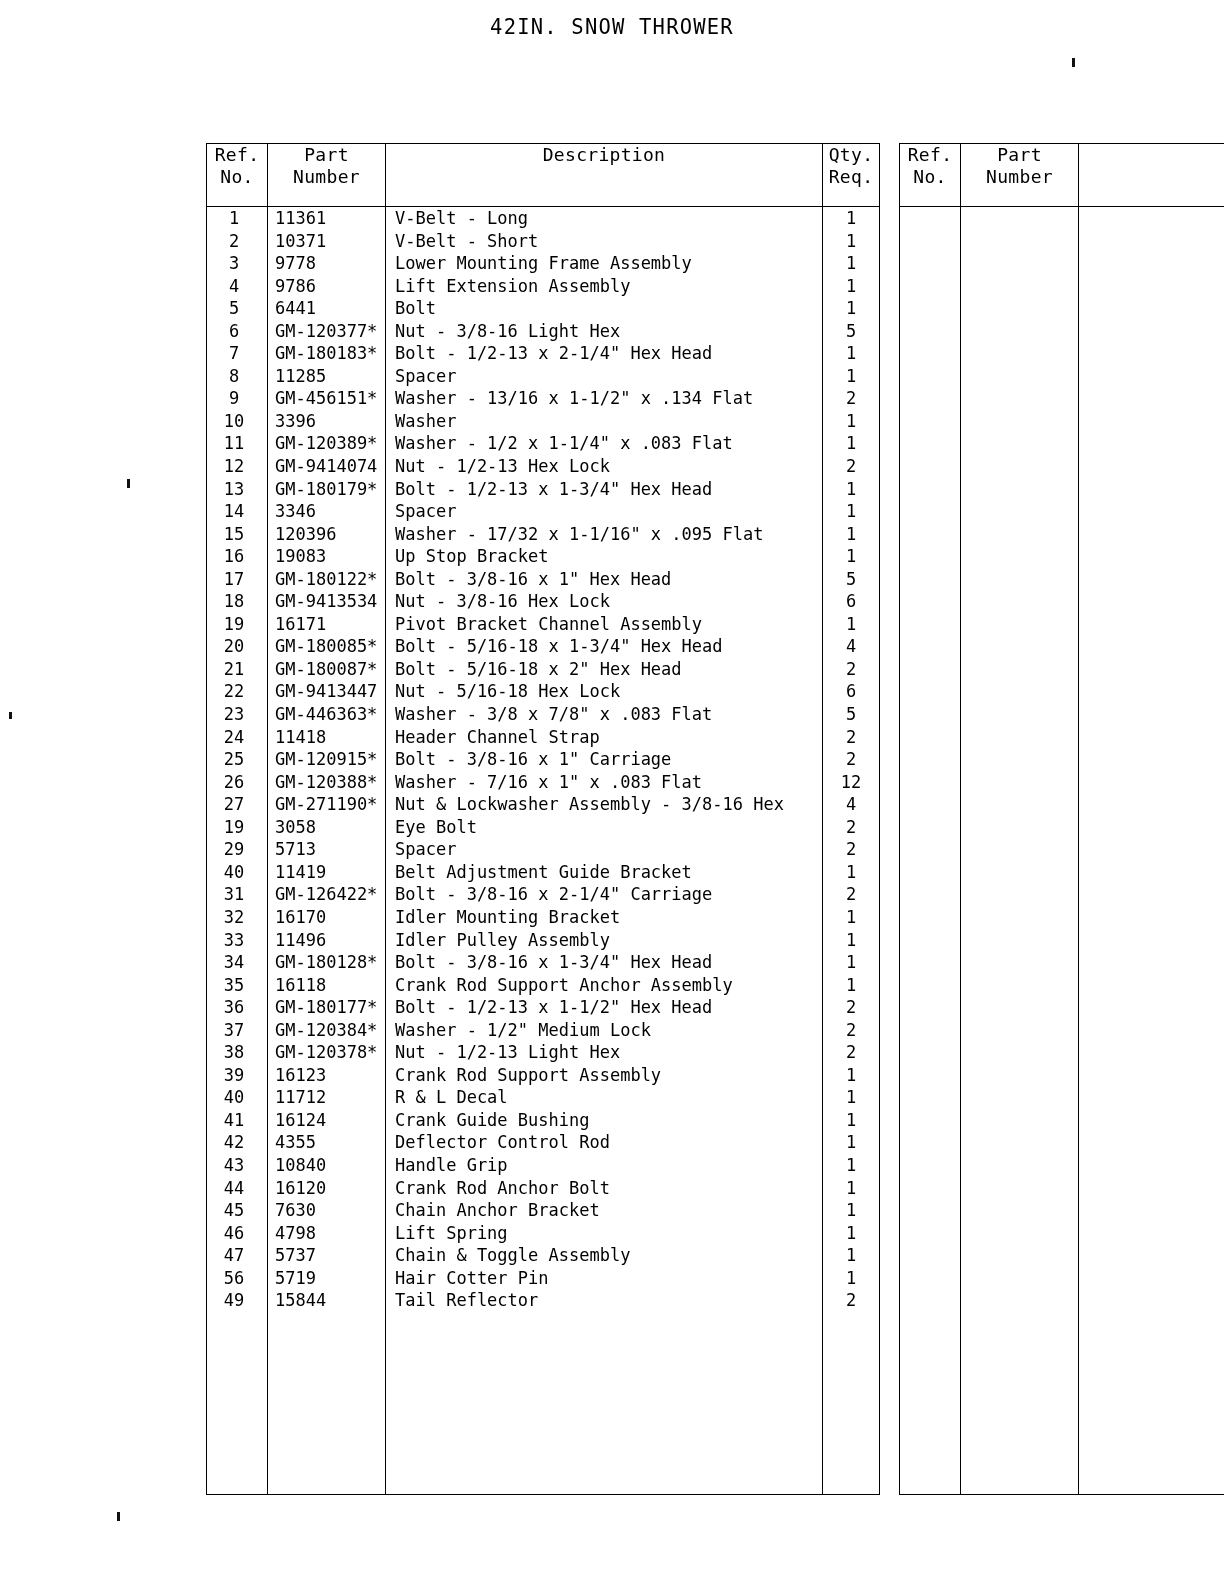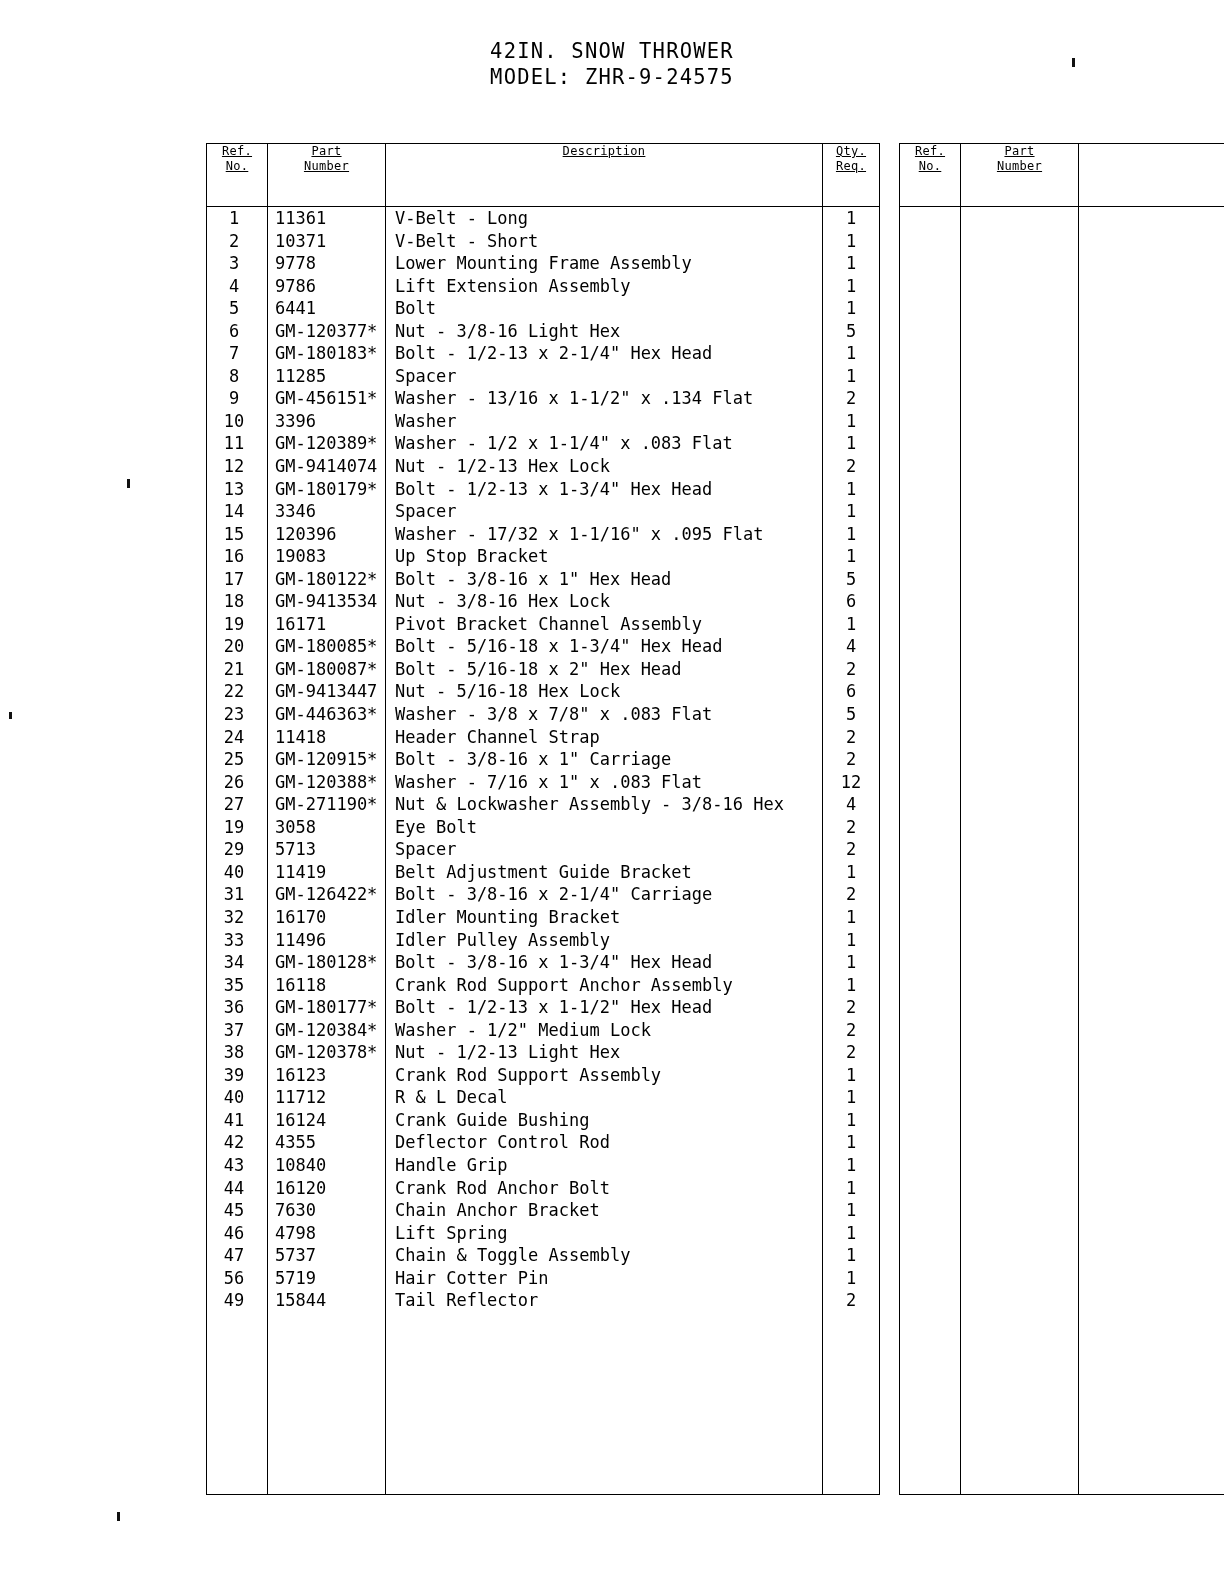--- a/index.html
+++ b/index.html
@@ -13,21 +13,21 @@
     position: relative;
     font-family: "DejaVu Sans Mono", monospace;
     color: #000000;
     overflow: hidden;
   }
 
   
   #title-block {
     position: absolute;
     left: 0;
-    top: 38px;
+    top: 14px;
     width: 1224px;
     text-align: center;
     line-height: 1.28;
   }
   #title-block .tline {
     font-size: 20.5px;
     letter-spacing: 1.2px;
     white-space: pre;
   }
 
@@ -52,25 +52,24 @@
     font-weight: normal;
     vertical-align: top;
   }
 
   
   .hdr {
     height: 62px;
     text-align: center;
     vertical-align: middle;
     line-height: 1.22;
-    font-size: 12px;
+    font-size: 18px;
     letter-spacing: 0.3px;
     white-space: pre-line;
     padding: 2px 0;
-    text-decoration: underline;
   }
 
   
   #table-left { left: 206px; top: 143px; width: 673px; }
   #table-left col.c-ref   { width: 61px; }
   #table-left col.c-part  { width: 118px; }
   #table-left col.c-desc  { width: 437px; }
   #table-left col.c-qty   { width: 57px; }
 
   
@@ -97,21 +96,20 @@
   #table-right col.c-part2 { width: 118px; }
   #table-right col.c-ext2  { width: 161px; }
 
   .blankbody { height: 1287px; }
 </style>
 </head>
 <body>
 
 <div id="title-block">
   <div class="tline">42IN. SNOW THROWER</div>
-  <div class="tline">MODEL: ZHR-9-24575</div>
 </div>
 
 <div class="tick" style="left:127px; top:479px;"></div>
 <div class="tick" style="left:1072px; top:58px;"></div>
 <div class="tick" style="left:117px; top:1512px;"></div>
 <div class="tick" style="left:9px; top:712px; width:3px; height:7px;"></div>
 
 <table class="parts-table" id="table-left">
   <colgroup>
     <col class="c-ref">

